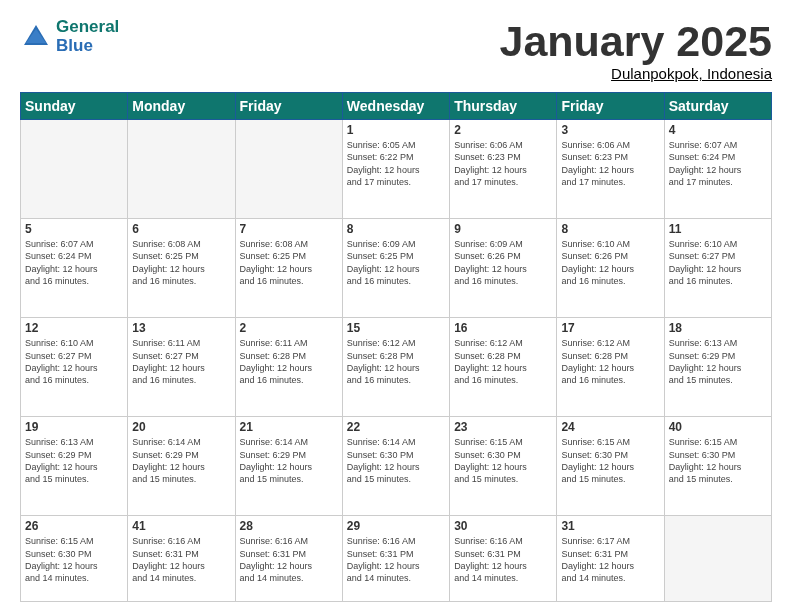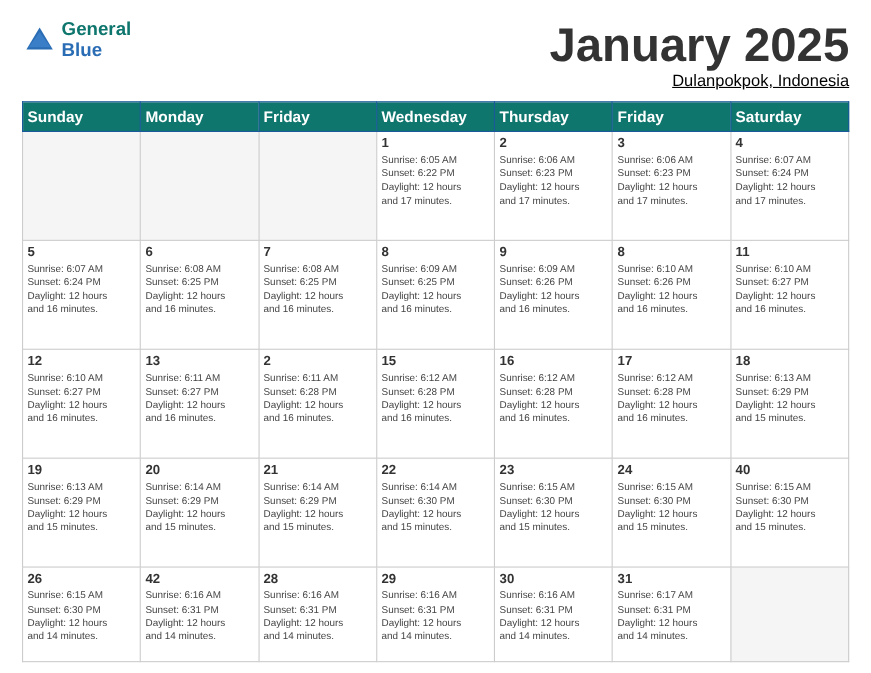--- a/index.html
+++ b/index.html
@@ -328,21 +328,21 @@
         </tr>
         <tr class="last-row">
           <td>
             <span class="day-num">26</span>
             <div class="day-info" style="white-space: pre-line;">Sunrise: 6:15 AM
 Sunset: 6:30 PM
 Daylight: 12 hours
 and 14 minutes.</div>
           </td>
           <td>
-            <span class="day-num">42</span>
+            <span class="day-num">41</span>
             <div class="day-info" style="white-space: pre-line;">Sunrise: 6:16 AM
 Sunset: 6:31 PM
 Daylight: 12 hours
 and 14 minutes.</div>
           </td>
           <td>
             <span class="day-num">28</span>
             <div class="day-info" style="white-space: pre-line;">Sunrise: 6:16 AM
 Sunset: 6:31 PM
 Daylight: 12 hours

